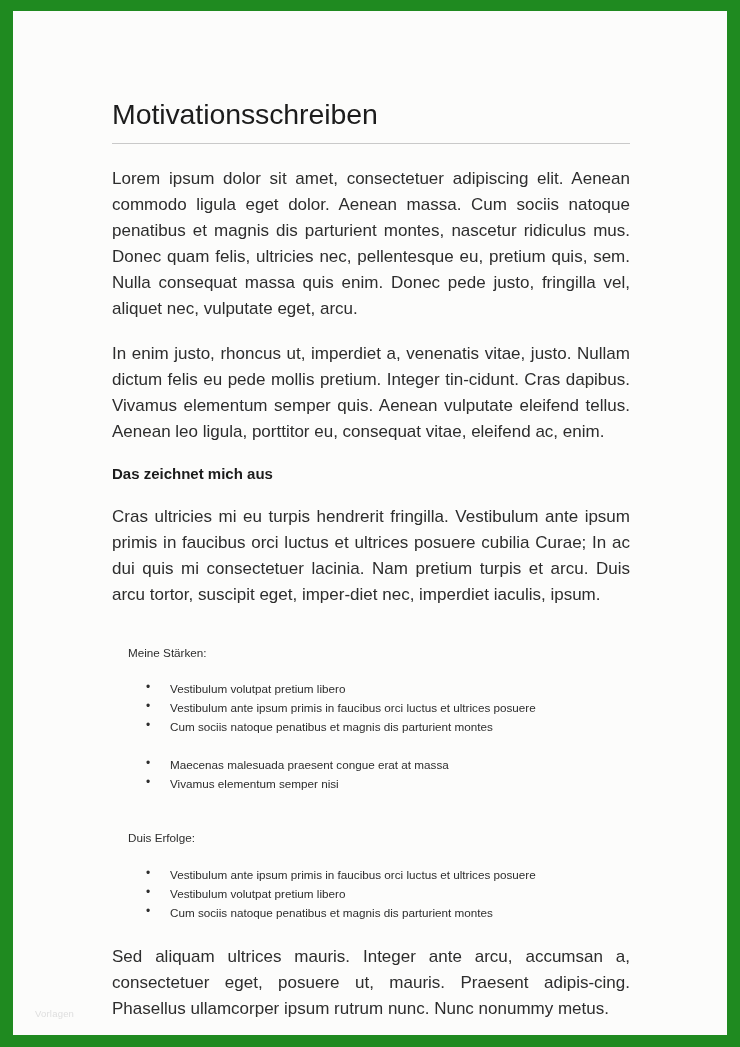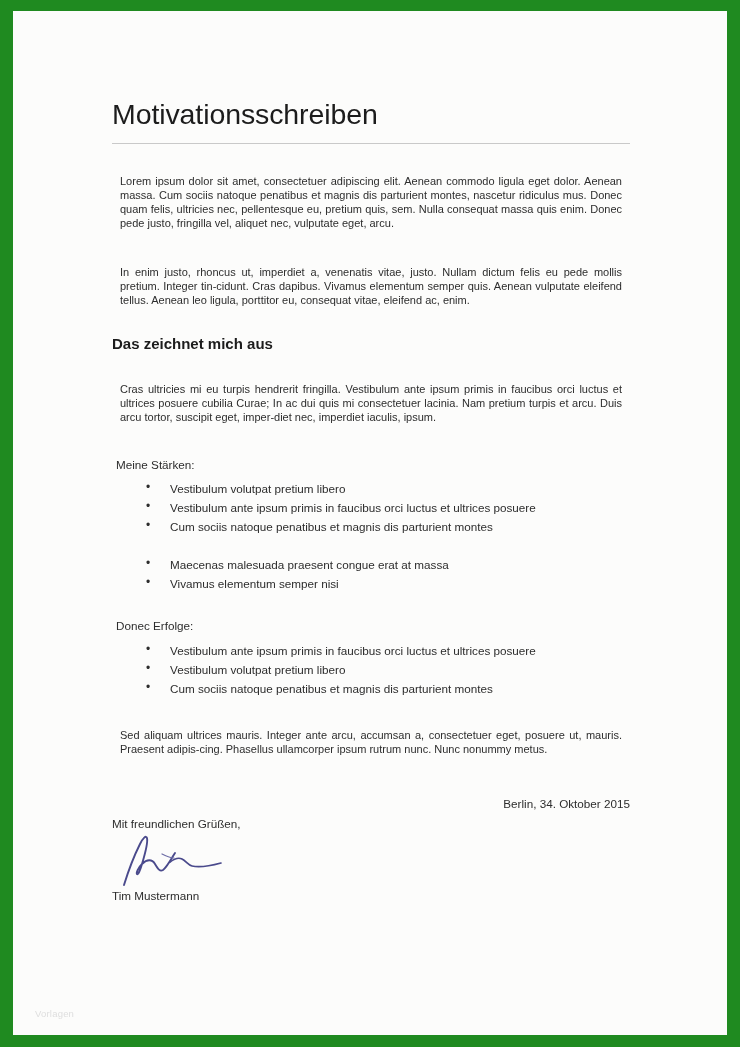--- a/index.html
+++ b/index.html
@@ -55,44 +55,44 @@
 
   .title-rule {
     border: 0;
     border-top: 1px solid #c9c9c9;
     margin: 13px 0 0 0;
     width: 518px;
     height: 0;
   }
 
   p.para {
-    font-size: 11px;
-    line-height: 14px;
+    font-size: 17px;
+    line-height: 26px;
     color: #2d2d2d;
     text-align: justify;
-    margin: 8px;
+    margin: 0;
   }
 
   .gap-lg { height: 22px; }
   .gap-md { height: 19px; }
   .gap-xs { height: 8px; }
 
   .sub-head {
     font-size: 15px;
     line-height: 20.4px;
     font-weight: bold;
     color: #1c1c1c;
     margin: 0;
   }
 
   .list-label {
     font-size: 11.7px;
     line-height: 20.4px;
     color: #2d2d2d;
-    margin: 4px;
+    margin: 16px;
   }
 
   ul.bullets {
     margin: 0;
     padding: 0;
     list-style: none;
   }
   ul.bullets li {
     position: relative;
     font-size: 11.7px;
@@ -191,21 +191,21 @@
 
       <div class="gap-md"></div>
 
       <ul class="bullets">
         <li>Maecenas malesuada praesent congue erat at massa</li>
         <li>Vivamus elementum semper nisi</li>
       </ul>
 
       <div class="gap-md"></div>
 
-      <p class="list-label">Donec Erfolge:</p>
+      <p class="list-label">Duis Erfolge:</p>
       <ul class="bullets">
         <li>Vestibulum ante ipsum primis in faucibus orci luctus et ultrices posuere</li>
         <li>Vestibulum volutpat pretium libero</li>
         <li>Cum sociis natoque penatibus et magnis dis parturient montes</li>
       </ul>
 
       <div class="gap-lg"></div>
 
       <p class="para">Sed aliquam ultrices mauris. Integer ante arcu, accumsan a, consectetuer eget, posuere ut, mauris. Praesent adipis-cing. Phasellus ullamcorper ipsum rutrum nunc. Nunc nonummy metus.</p>
 

